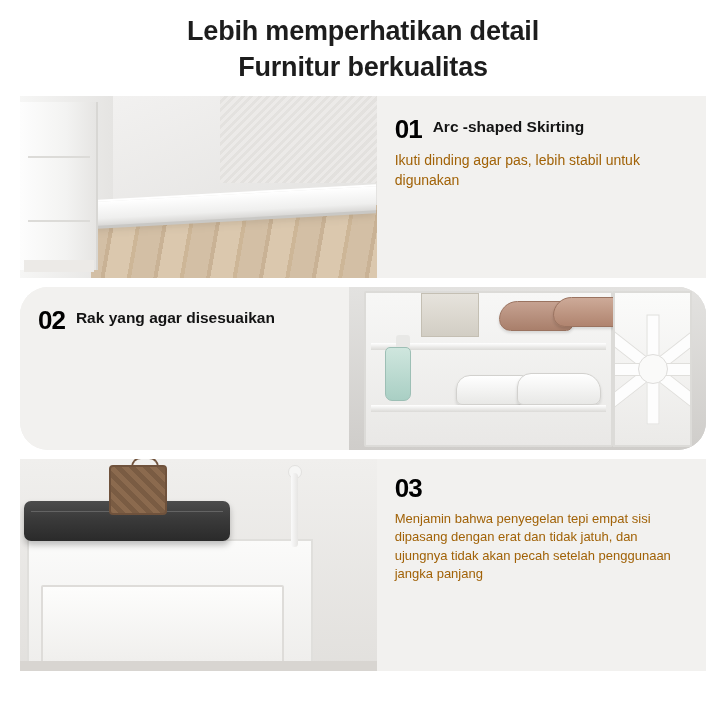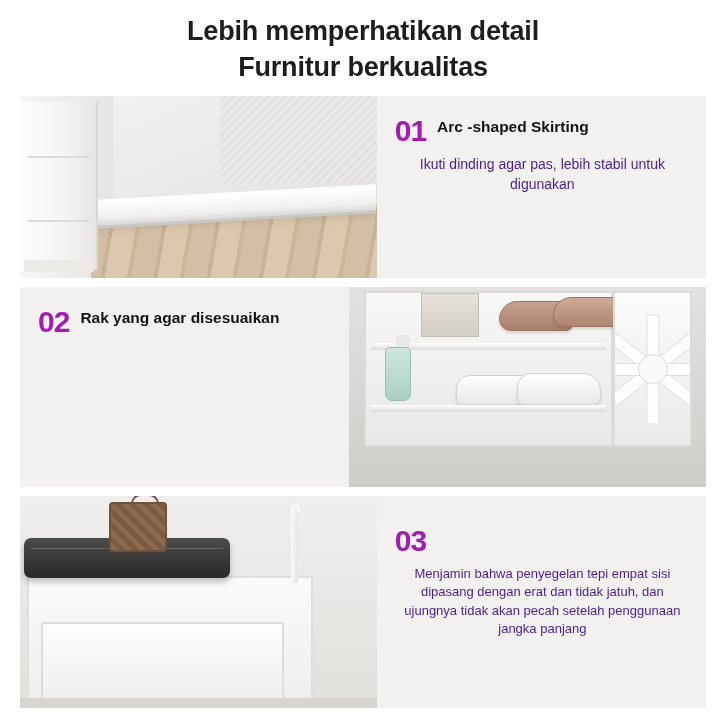--- a/index.html
+++ b/index.html
@@ -29,21 +29,21 @@
   
   .panel {
     position: relative;
     width: 686px;
     margin: 0 auto 9px auto;
     height: 180px;
     overflow: hidden;
     background: #efeeec;
   }
   .panel.p1 { height: 182px; }
-  .panel.p2 { height: 200px; }
+  .panel.p2 { height: 163px; border-radius: 28px; }
   .panel.p3 { height: 212px; margin-bottom: 0; }
 
   .panel .half {
     position: absolute;
     top: 0;
     height: 100%;
   }
   .img-side { width: 52%; }
   .txt-side { width: 48%; }
   .left { left: 0; }
@@ -55,42 +55,41 @@
     height: 100%;
     background: #f2f1ef;
   }
   .num-row {
     display: flex;
     align-items: flex-start;
     gap: 11px;
     margin-bottom: 9px;
   }
   .num {
-    font-size: 30px;
+    font-size: 26px;
     font-weight: bold;
-    color: #a21caf;
+    color: #000000;
     line-height: 1;
     letter-spacing: -1px;
     flex: 0 0 auto;
   }
   .head-txt {
     font-size: 15.5px;
     font-weight: bold;
     color: #141414;
     line-height: 1.22;
     padding-top: 2px;
   }
   .body-txt {
     font-size: 14px;
-    color: #4c1d95;
+    color: #a16207;
     line-height: 1.42;
-    text-align: center;
   }
   .txt-inner.narrow .body-txt { font-size: 13px; }
-  .txt-inner.p3pad { padding-top: 30px; }
+  .txt-inner.p3pad { padding-top: 16px; }
 
   
   .scene1 {
     background: linear-gradient(to bottom, #e9e8e6 0%, #e4e3e1 58%, #d9cfc2 58%, #cbbba6 100%);
   }
   .s1-wall-left {
     position: absolute; left: 0; top: 0; width: 26%; height: 100%;
     background: linear-gradient(to right, #f6f6f5, #e5e4e2);
   }
   .s1-cabinet {

